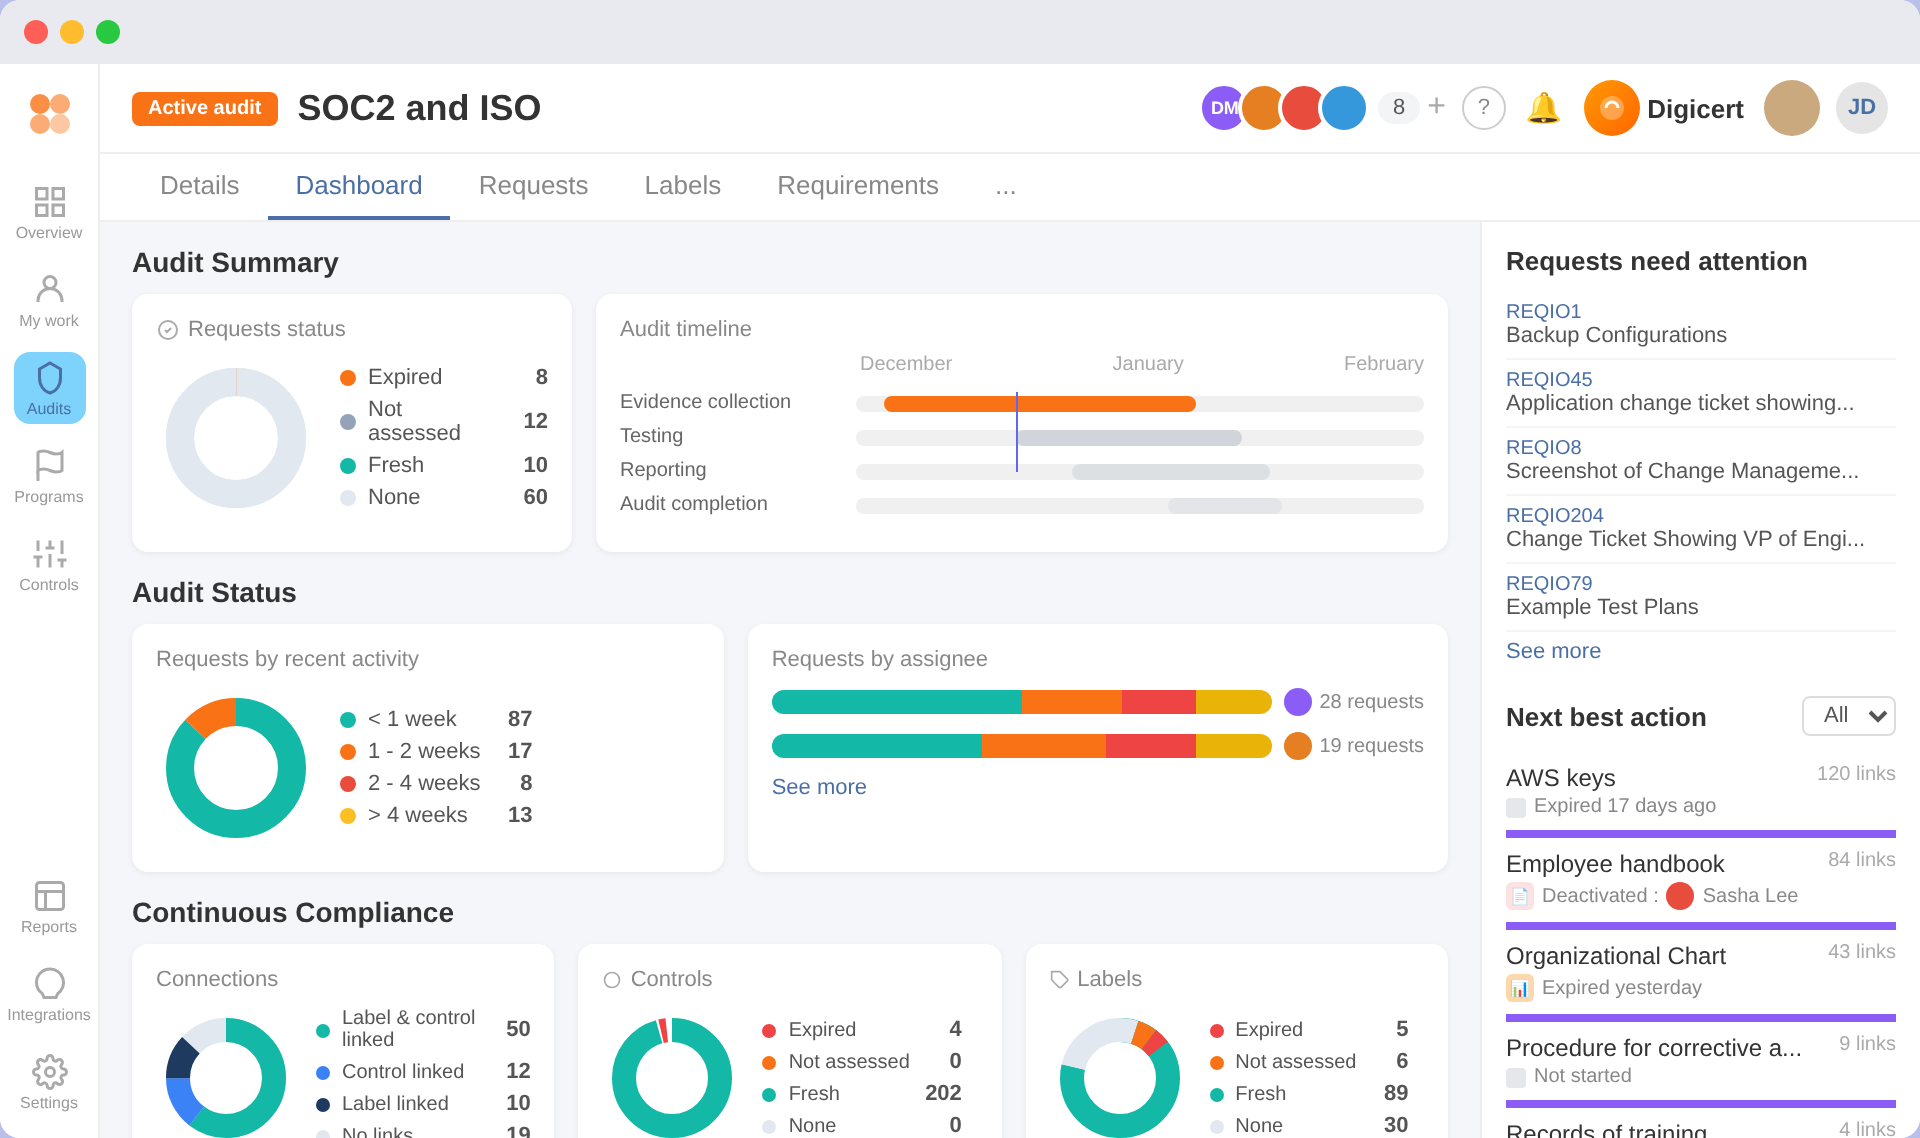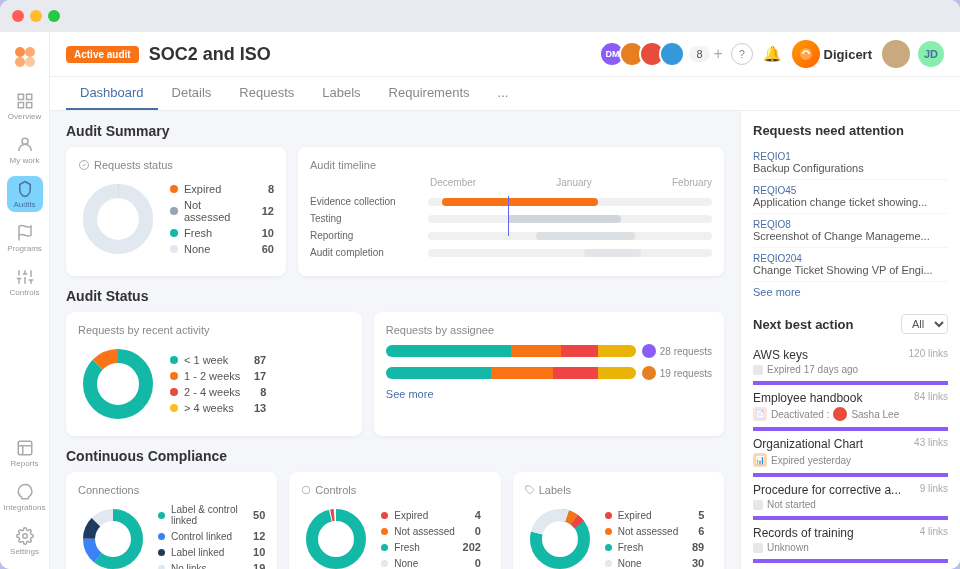--- a/index.html
+++ b/index.html
@@ -238,27 +238,27 @@
               <div class="brand-circle">
                 <svg viewBox="0 0 16 16" width="16" height="16">
                     <circle cx="8" cy="8" r="6" fill="white" opacity="0.3"></circle>
                     <path d="M5 8 A3 3 0 0 1 11 8" stroke="white" stroke-width="1.5" fill="none"></path>
                   </svg>
               </div>
               <span style="font-size:13px;font-weight:600;color:#333;">Digicert</span>
             </div>
             <div class="user-avatar"></div>
           </div>
-          <div style="width:26px;height:26px;border-radius:50%;background:#86efac;display:flex;align-items:center;justify-content:center;font-size:11px;color:#4a6fa5;font-weight:700;">JD</div>
+          <div style="width:26px;height:26px;border-radius:50%;background:#e5e5e5;display:flex;align-items:center;justify-content:center;font-size:11px;color:#4a6fa5;font-weight:700;">JD</div>
         </div>
       </div>
 
       <div class="nav-tabs">
+        <div class="tab">Details</div>
         <div class="tab active">Dashboard</div>
-        <div class="tab">Details</div>
         <div class="tab">Requests</div>
         <div class="tab">Labels</div>
         <div class="tab">Requirements</div>
         <div class="tab">...</div>
       </div>
 
       <div class="content">
 
         <div class="dashboard">
 
@@ -548,20 +548,24 @@
               <div class="req-desc">Application change ticket showing...</div>
             </div>
             <div class="req-item">
               <div class="req-id">REQIO8</div>
               <div class="req-desc">Screenshot of Change Manageme...</div>
             </div>
             <div class="req-item">
               <div class="req-id">REQIO204</div>
               <div class="req-desc">Change Ticket Showing VP of Engi...</div>
             </div>
+            <div class="req-item">
+              <div class="req-id">REQIO79</div>
+              <div class="req-desc">Example Test Plans</div>
+            </div>
             <div class="see-more">See more</div>
           </div>
 
           <div class="rs-section">
             <div class="next-header">
               <div class="next-title">Next best action</div>
               <select class="filter-select">
                 <option>All</option>
               </select>
             </div>

